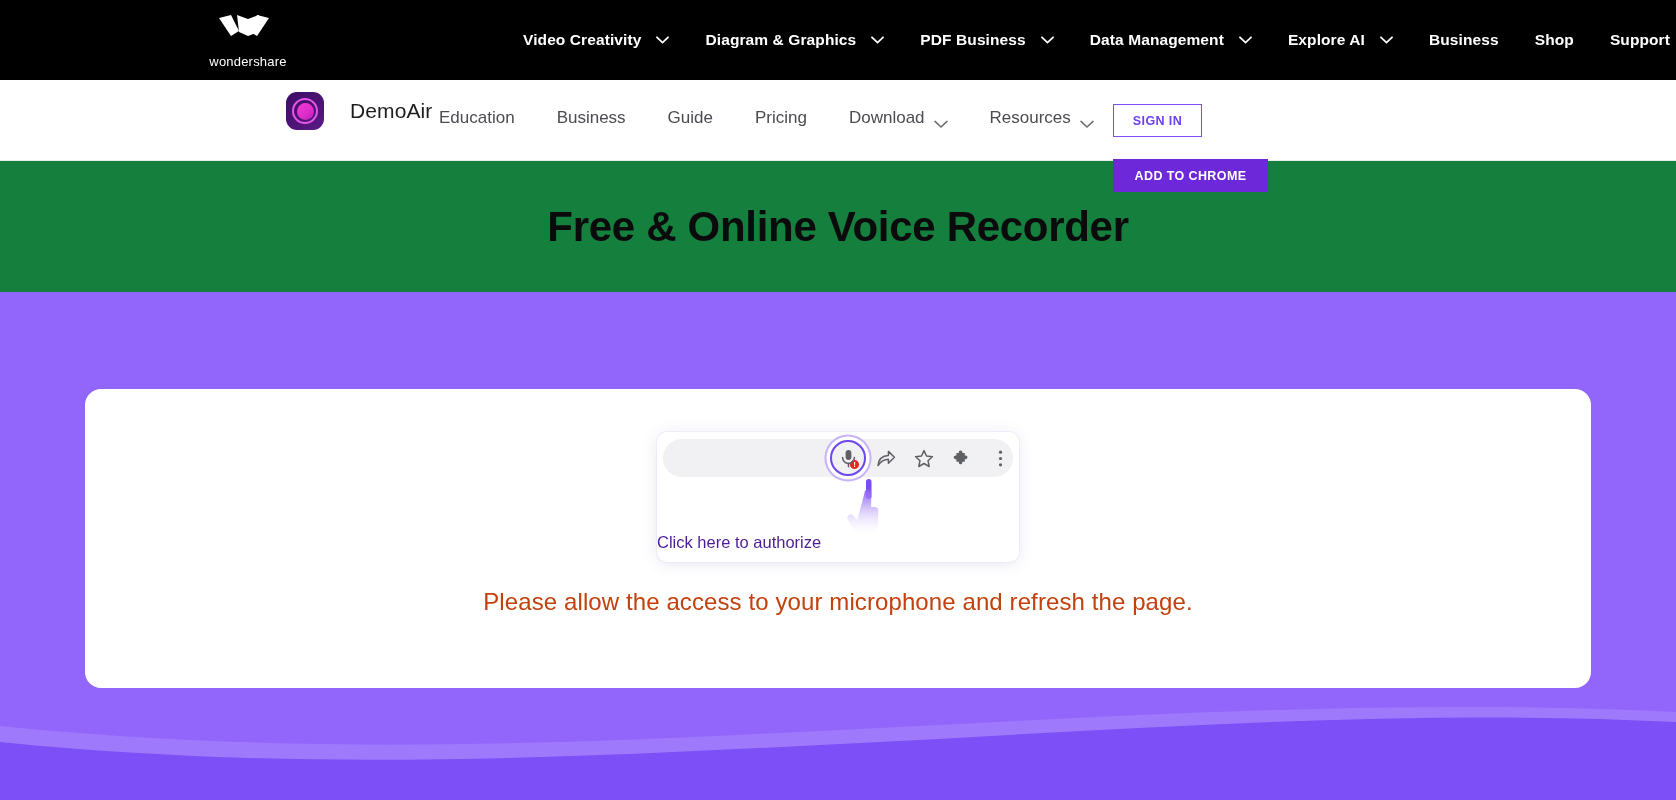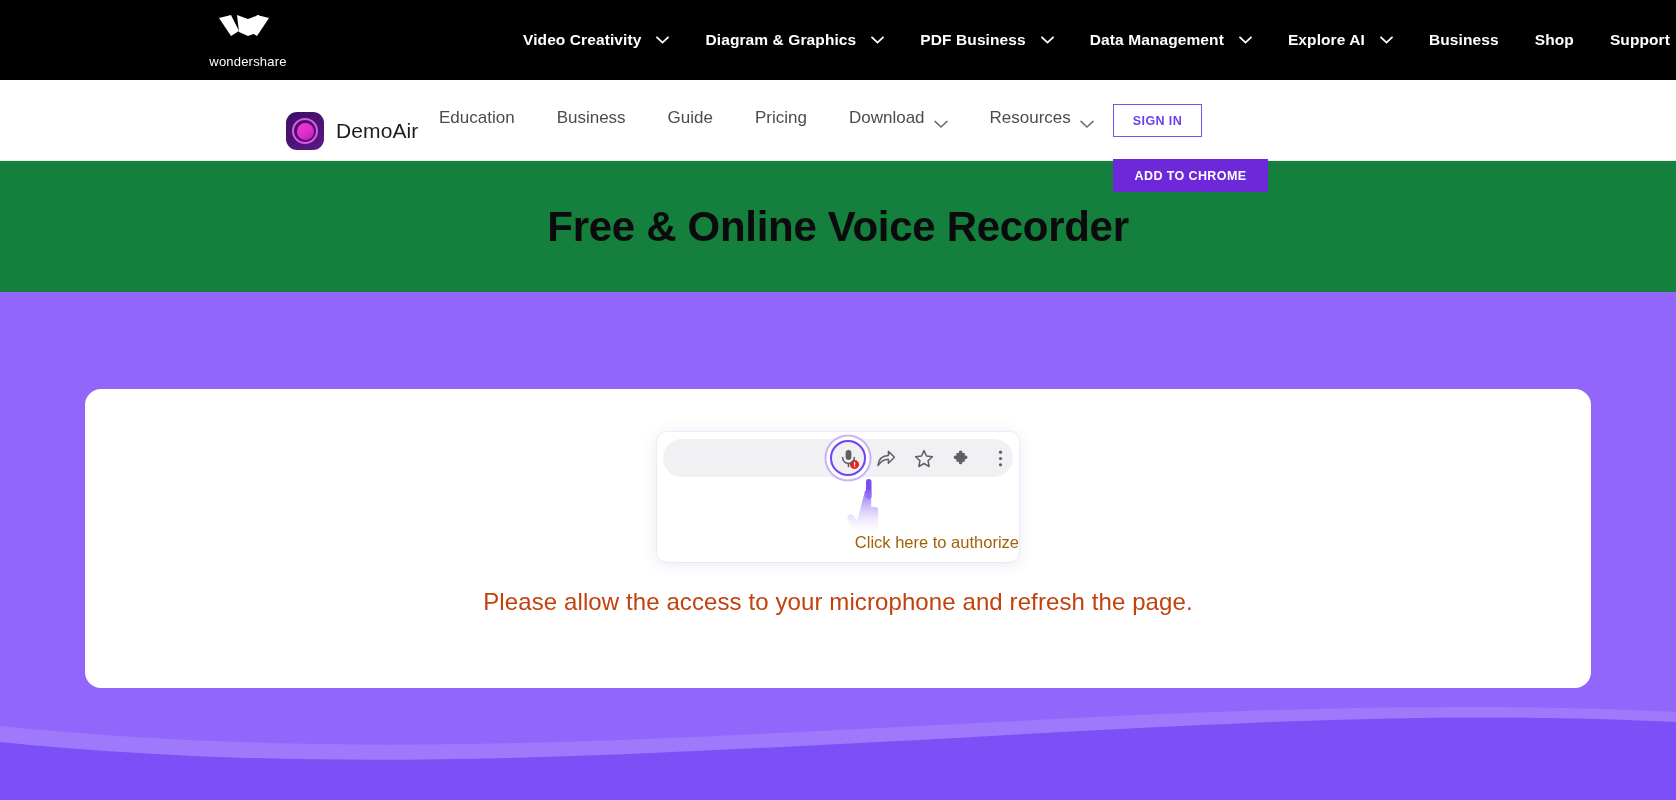--- a/index.html
+++ b/index.html
@@ -25,21 +25,21 @@
     padding:0 18px; cursor:pointer; letter-spacing:.1px;
   }
   .chev{ display:inline-block; width:13px; height:8px; flex:none; }
   .chev svg{ display:block; }
 
   
   .subnav{
     height:81px; background:#fff; position:relative;
     border-bottom:1px solid #ececec;
   }
-  .brand{ position:absolute; left:286px; top:32px; display:flex; align-items:center; gap:12px; cursor:pointer;}
+  .brand{ position:absolute; left:286px; top:12px; display:flex; align-items:center; gap:26px; cursor:pointer;}
   .brand-mark{
     width:38px; height:38px; border-radius:11px;
     background:linear-gradient(145deg,#3c1066 0%, #4a1270 45%, #5a1a86 100%);
     display:flex; align-items:center; justify-content:center; flex:none;
     position:relative;
   }
   .brand-ring{
     width:26px; height:26px; border-radius:50%;
     border:2.5px solid #e455e8;
     display:flex; align-items:center; justify-content:center;
@@ -117,22 +117,22 @@
   }
   .mic-badge{
     position:absolute; right:7px; bottom:7px; width:11px; height:11px;
     border-radius:50%; background:#e0281f; border:1.4px solid #fff;
     display:flex; align-items:center; justify-content:center;
     color:#fff; font-size:8px; font-weight:700; line-height:1;
   }
   .hand{ position:absolute; left:181px; top:47px; width:64px; height:70px; }
 
   .authorize{
-    position:absolute; left:0; right:0; bottom:10px; text-align:right;
-    color:#a16207; font-size:16.5px; font-weight:400;
+    position:absolute; left:0; right:0; bottom:10px; text-align:left;
+    color:#4c1d95; font-size:16.5px; font-weight:400;
   }
   .card-msg{
     margin-top:26px; font-size:24px; color:#c2410c; font-weight:400;
     letter-spacing:.1px;
   }
 </style>
 </head>
 <body>
 
 <div class="topbar">

